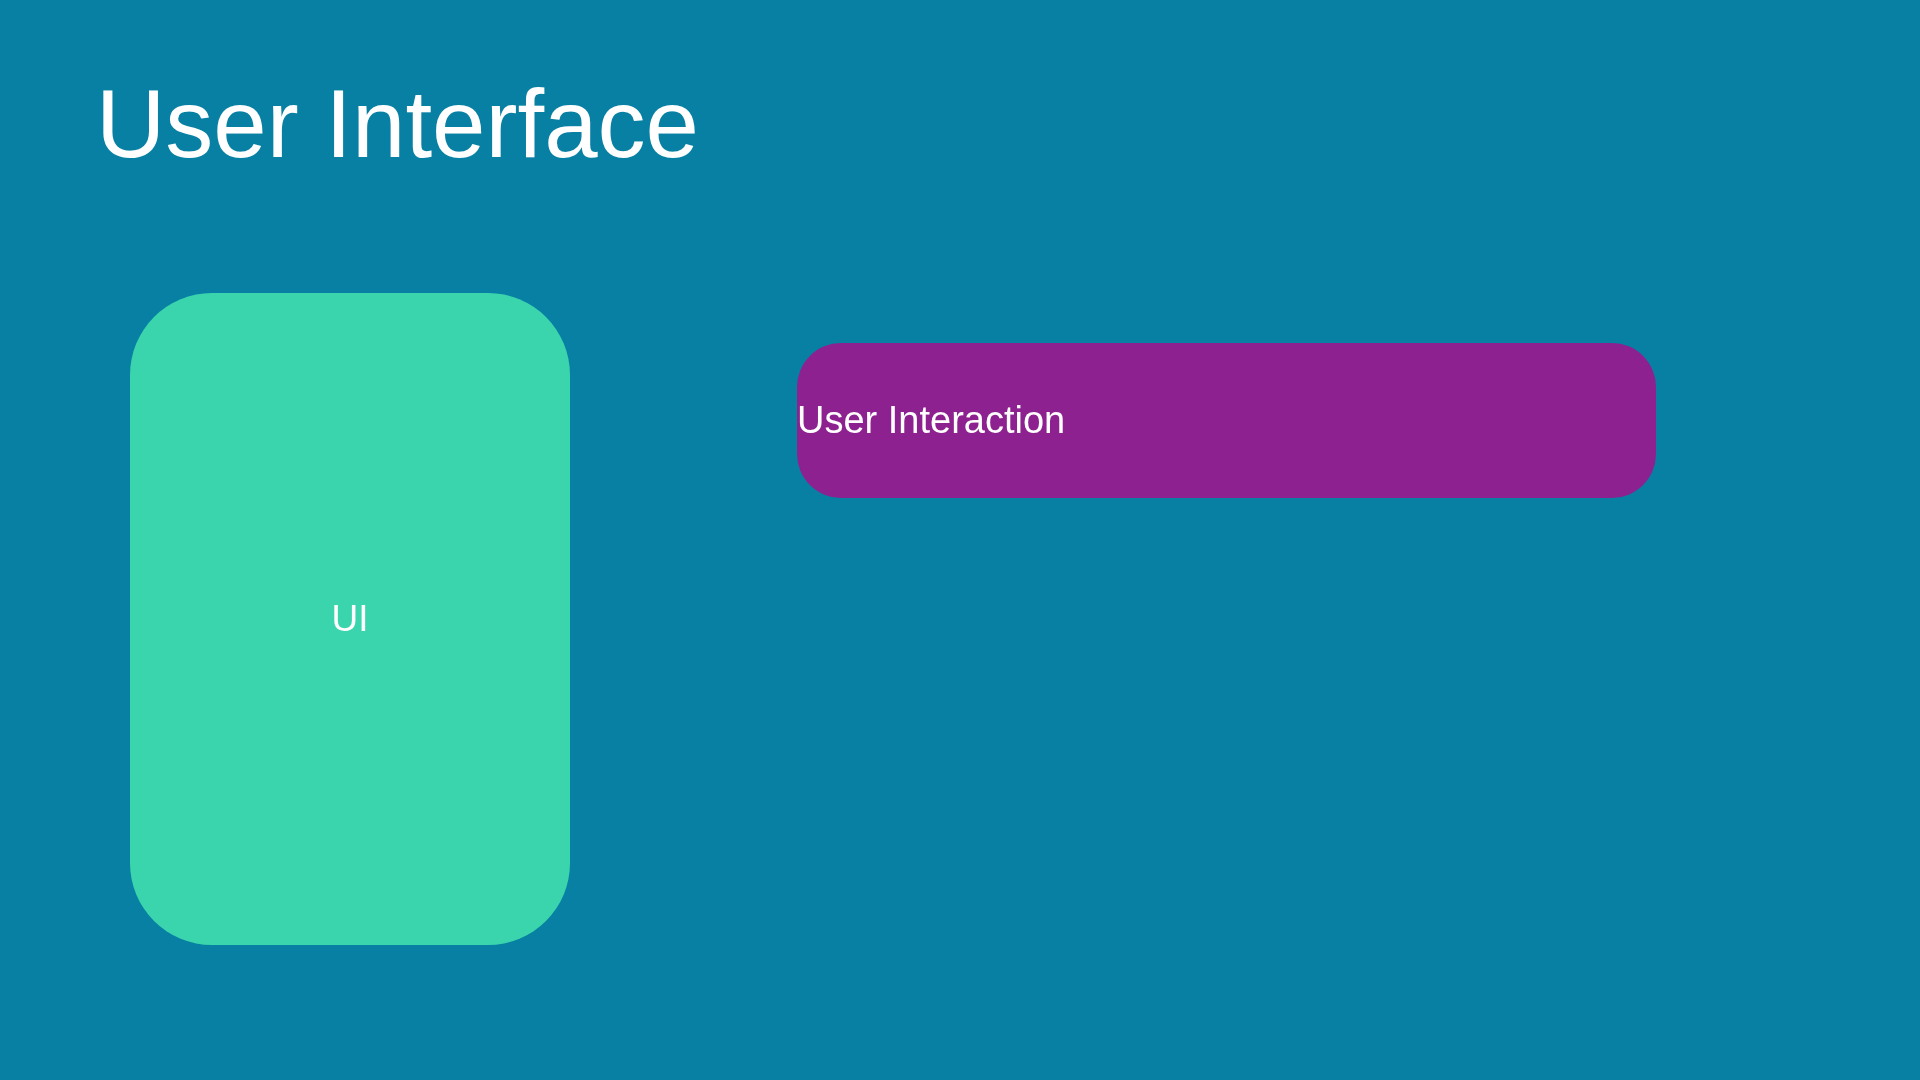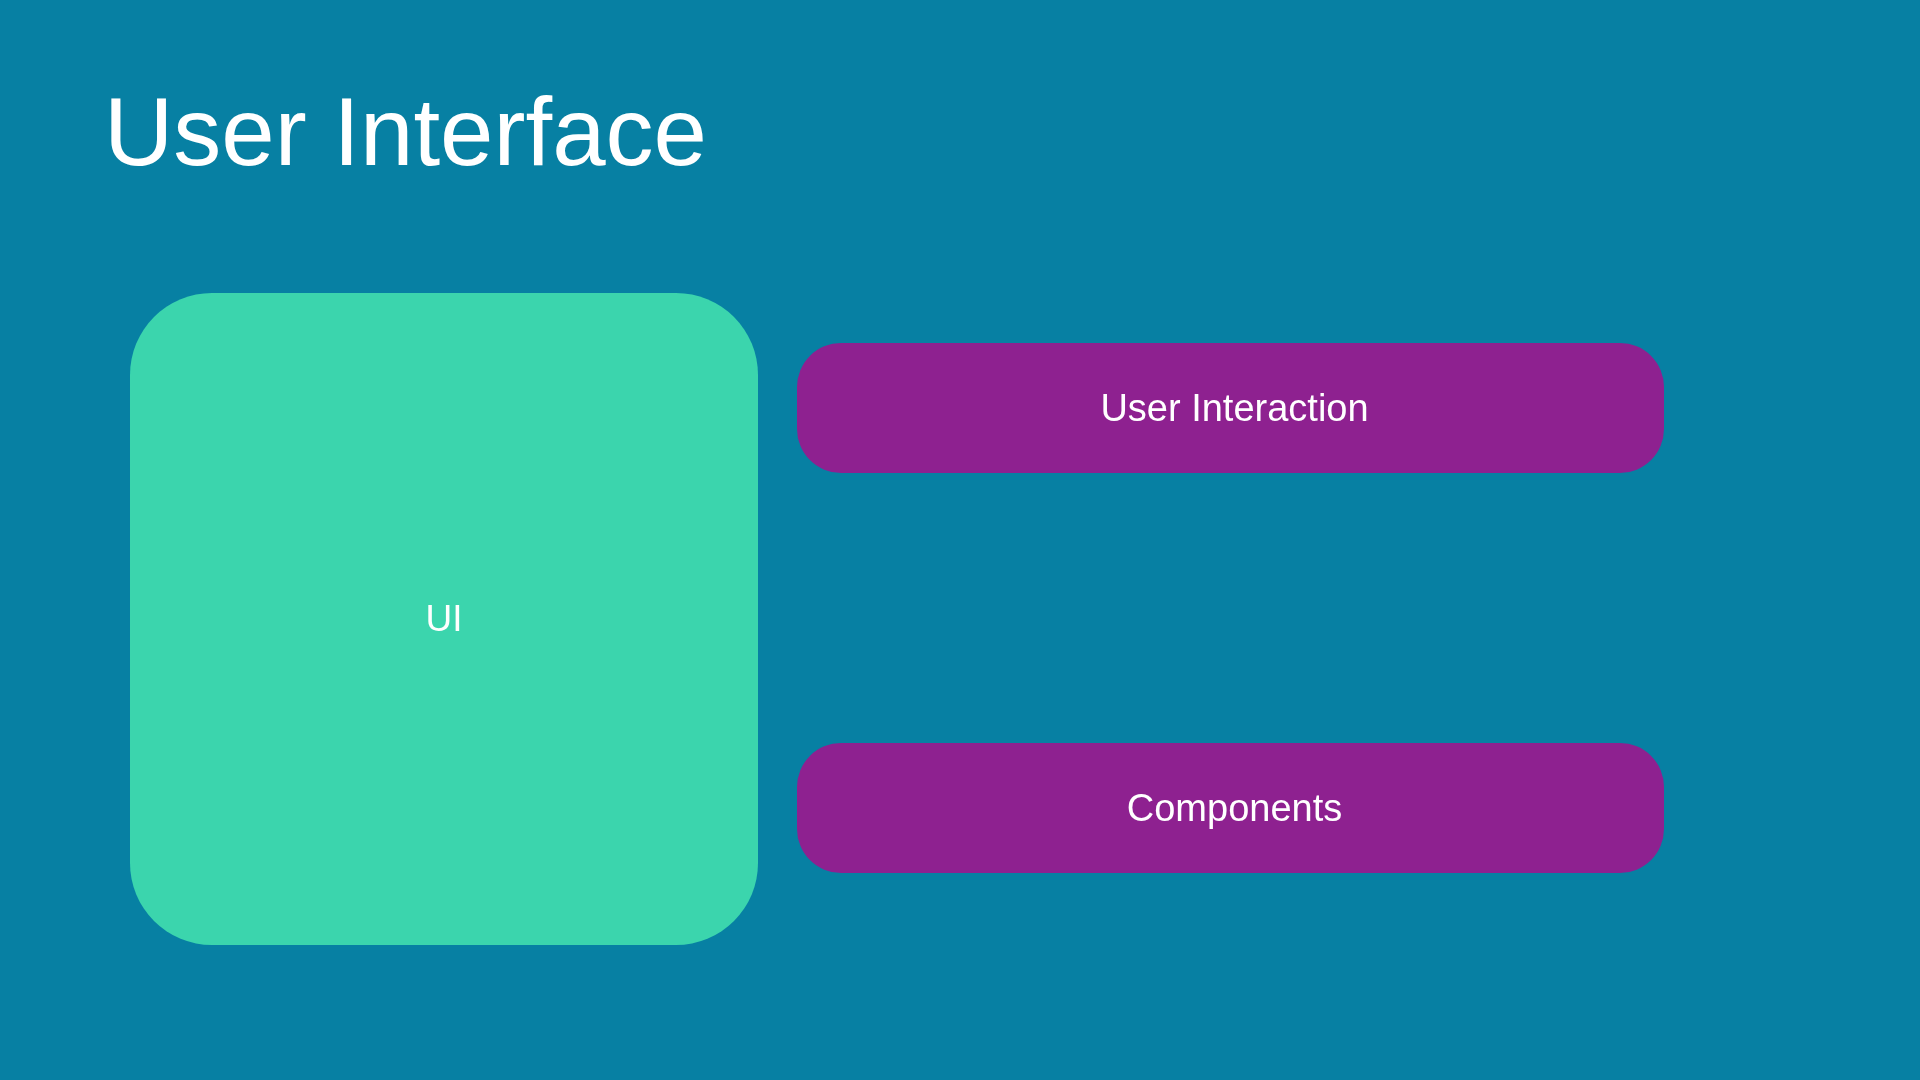--- a/index.html
+++ b/index.html
@@ -11,54 +11,53 @@
     width: 1920px;
     height: 1080px;
     overflow: hidden;
     background: var(--bg, #0780A3);
     font-family: "Liberation Sans", sans-serif;
   }
   .title {
     position: absolute;
     left: 96px;
     top: 62px;
-    margin: 8px;
+    margin: 0;
     font-size: 96px;
     font-weight: 400;
     line-height: 1.3;
     letter-spacing: 0px;
     color: var(--text, #FFFFFF);
   }
   .main-node {
     position: absolute;
     left: 130px;
     top: 293px;
-    width: 628px;
+    width: 440px;
     height: 652px;
     border-radius: 82px;
     background: var(--main-node, #3BD5AD);
     display: flex;
     align-items: center;
     justify-content: center;
   }
   .main-node .node-label {
     font-size: 37px;
     color: var(--text, #FFFFFF);
   }
   .child-node {
     position: absolute;
     left: 797px;
     width: 859px;
-    height: 130px;
+    height: 155px;
     border-radius: 44px;
     background: var(--child-node, #8E2190);
     display: flex;
     align-items: center;
-    justify-content: center;
-    padding-left: 8px;
+    justify-content: flex-start;
   }
   .child-node .node-label {
     font-size: 38px;
     color: var(--text, #FFFFFF);
   }
   .child-node.pos-0 { top: 343px; }
   .child-node.pos-1 { top: 543px; }
   .child-node.pos-2 { top: 743px; }
 </style>
 </head>
@@ -69,16 +68,13 @@
 
   <div class="main-node">
     <span class="node-label">UI</span>
   </div>
 
   <div class="child-node pos-0">
     <span class="node-label">User Interaction</span>
   </div>
 
 
-  <div class="child-node pos-2">
-    <span class="node-label">Components</span>
-  </div>
 </div>
 
 </body></html>

